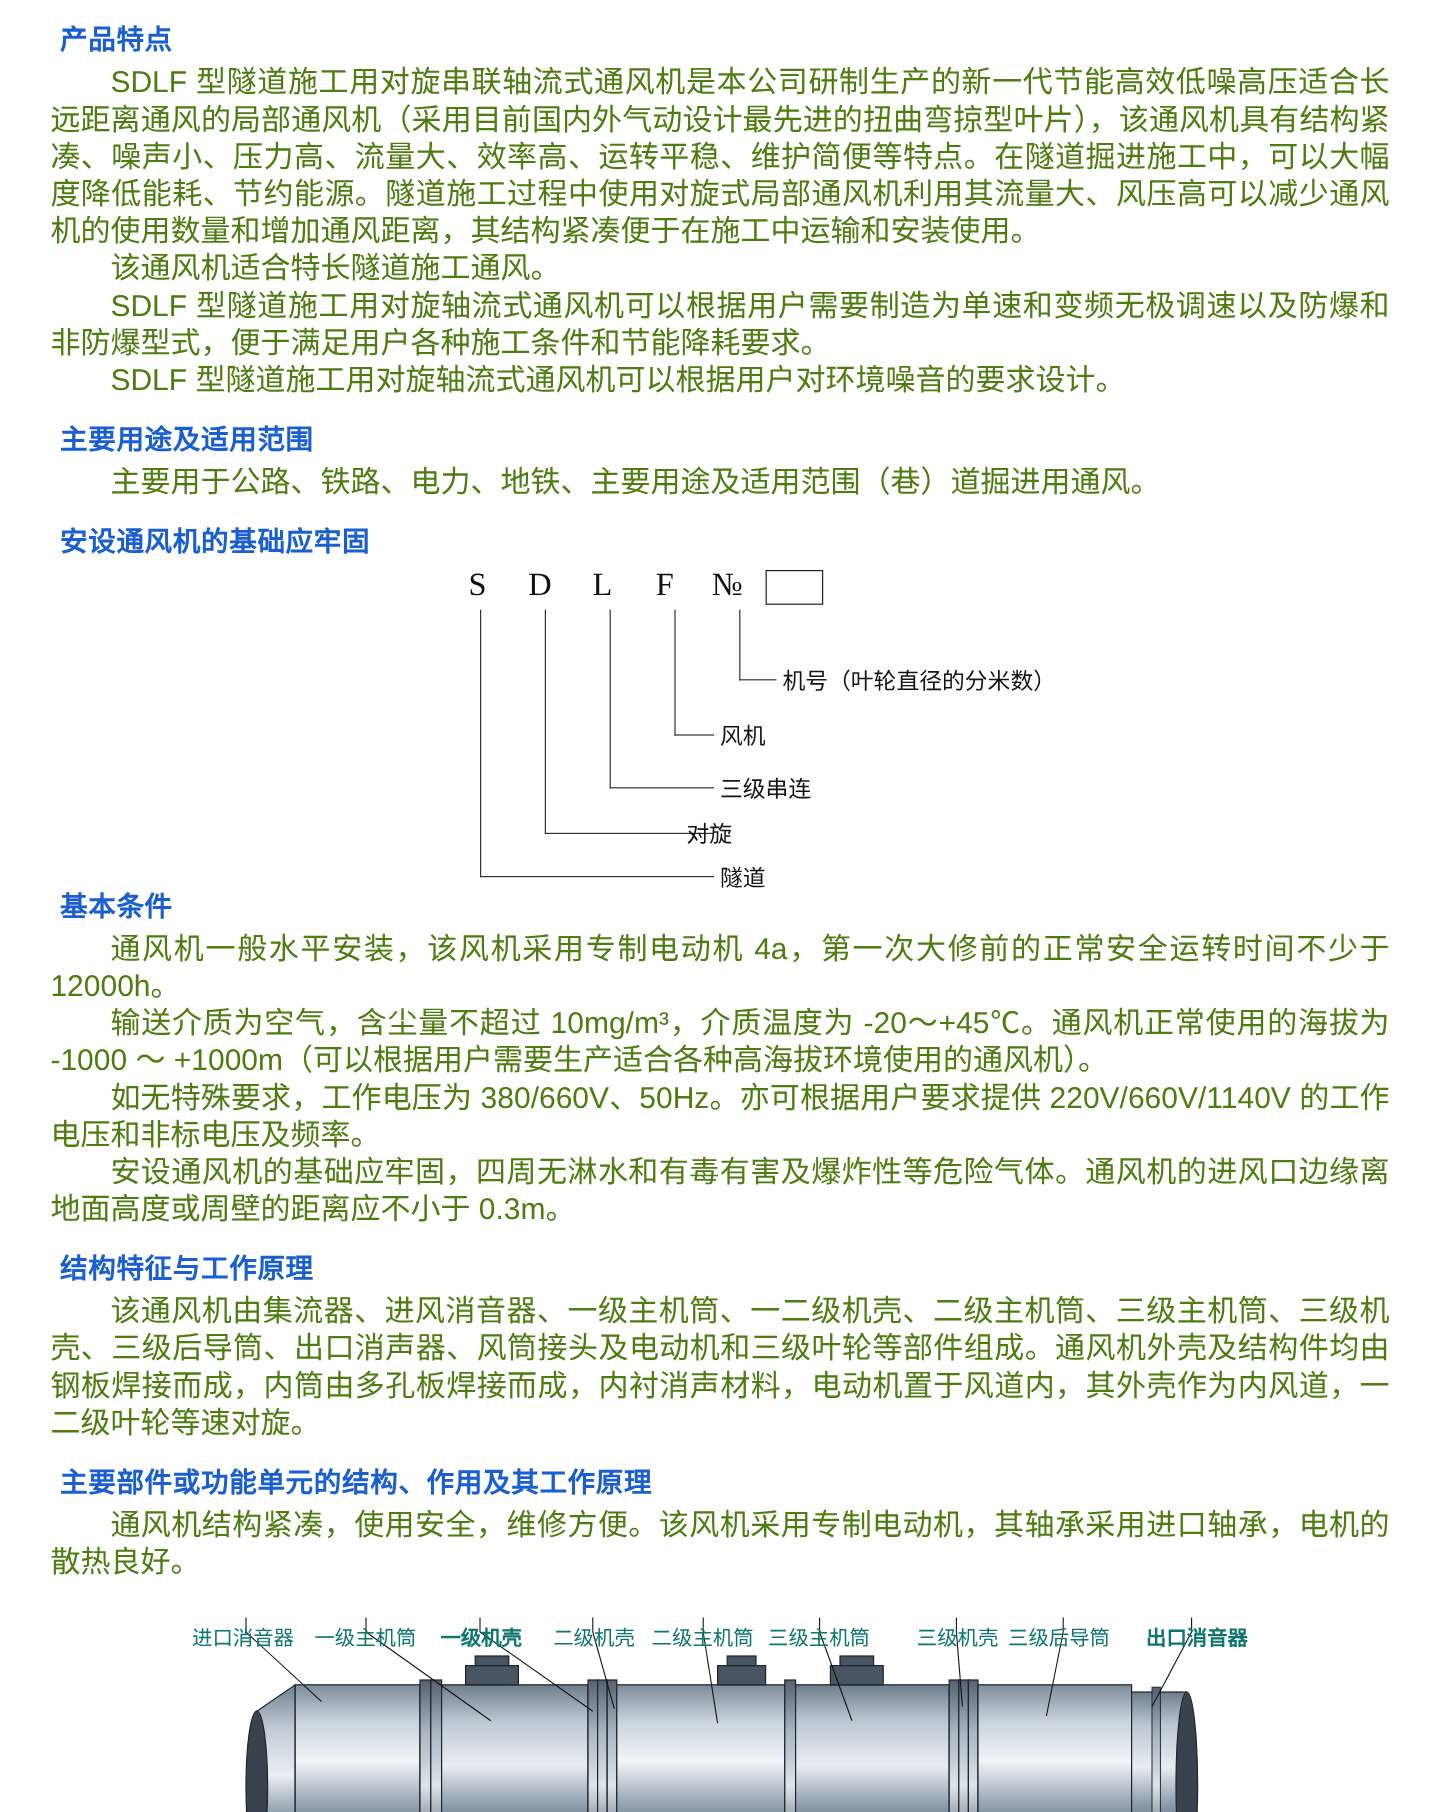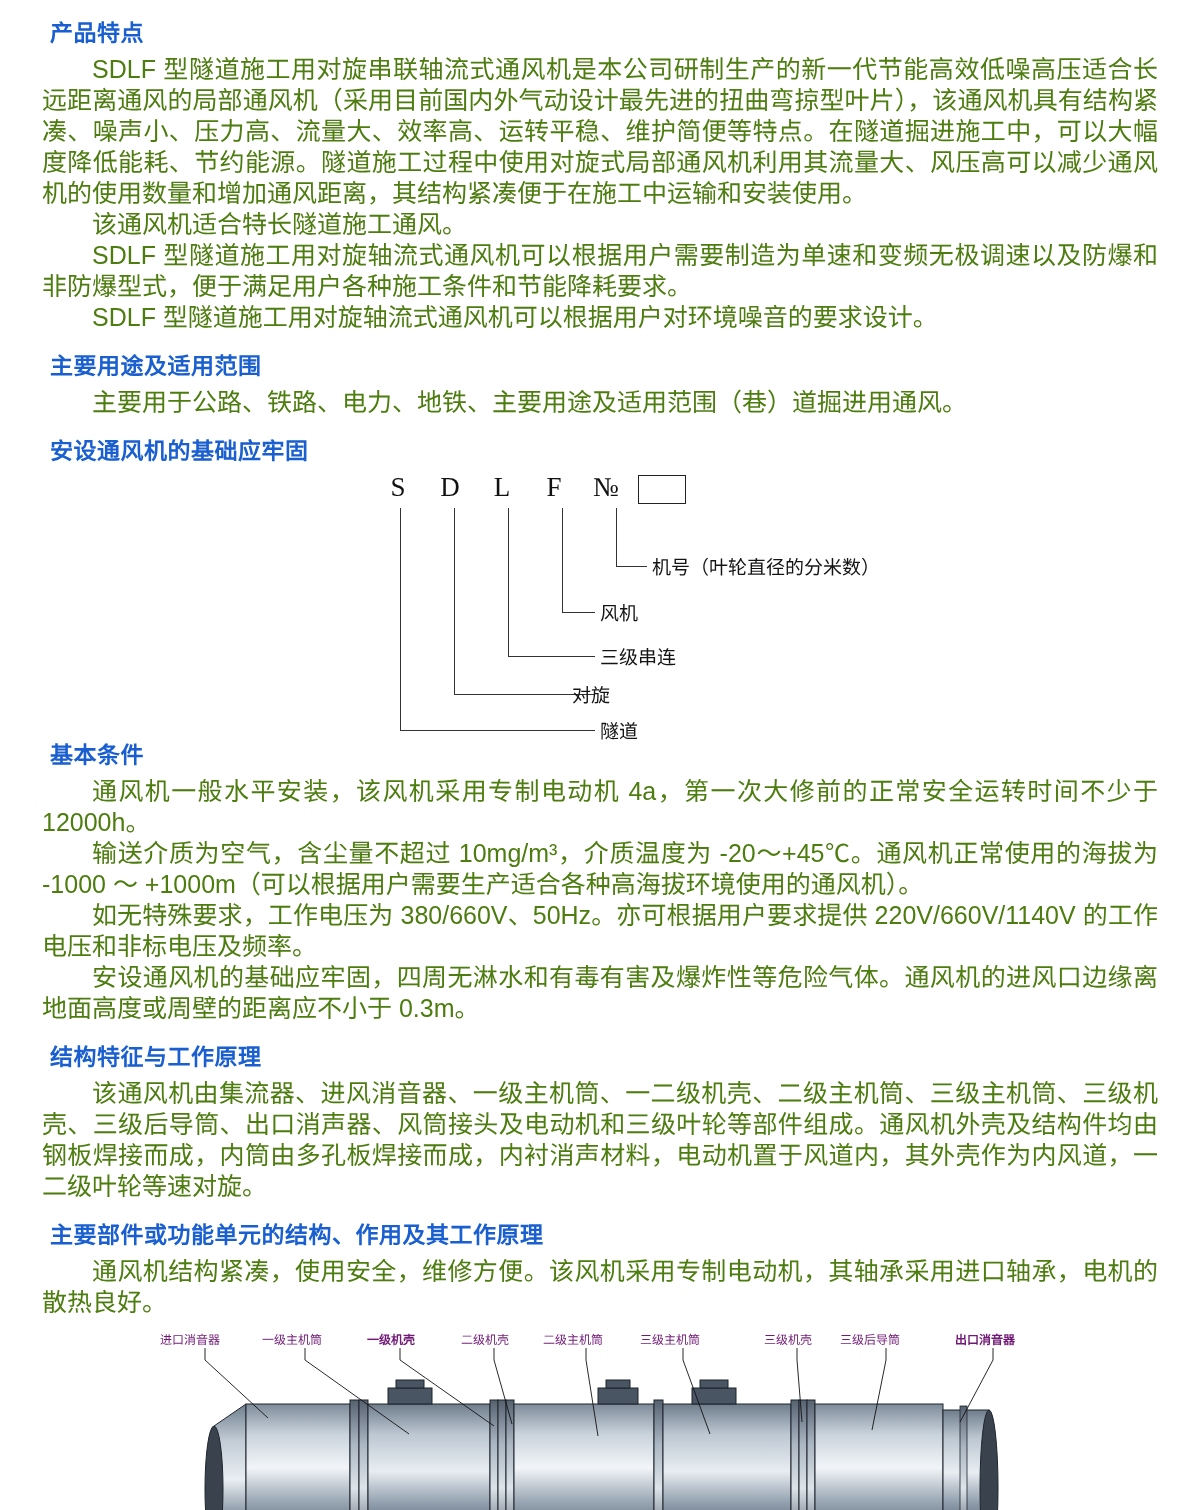--- a/index.html
+++ b/index.html
@@ -91,23 +91,24 @@
     left: 0;
     right: 0;
     bottom: 6px;
     text-align: center;
     font-size: 17px;
     color: #111;
     letter-spacing: 0.5px;
   }
   .fig-label {
     position: absolute;
-    font-size: 12px;
-    color: #701a75;
+    font-size: 17px;
+    color: #0f766e;
     white-space: nowrap;
+    margin-top: 21px;
   }
   .fig-svg { position: absolute; left: 0; top: 0; }
 </style>
 </head>
 <body>
 
 <div class="page">
   <div class="content">
 
     <h2 class="section-title first">产品特点</h2>

